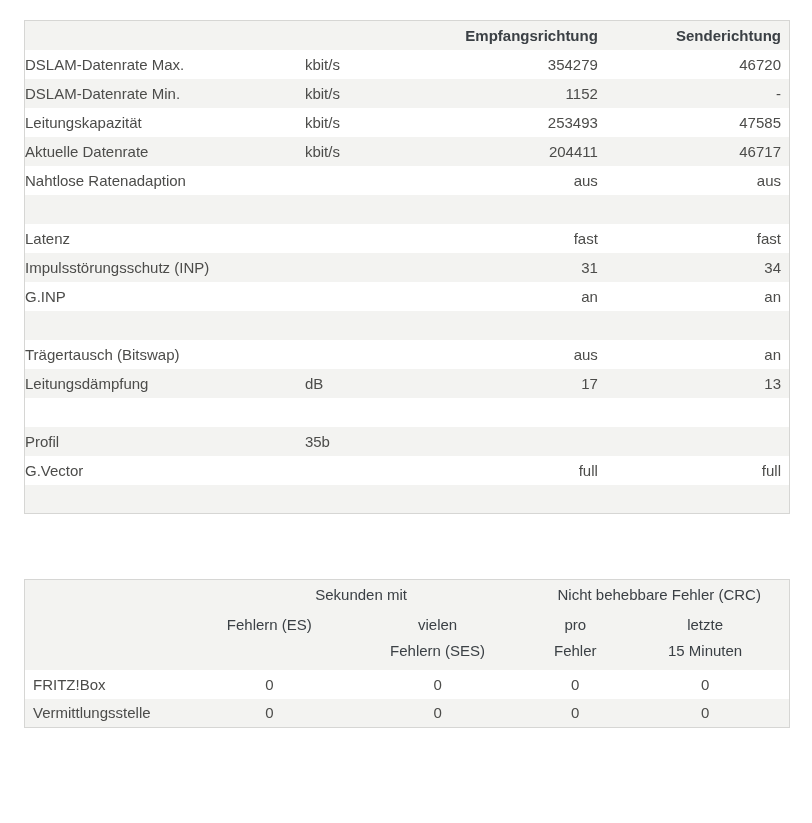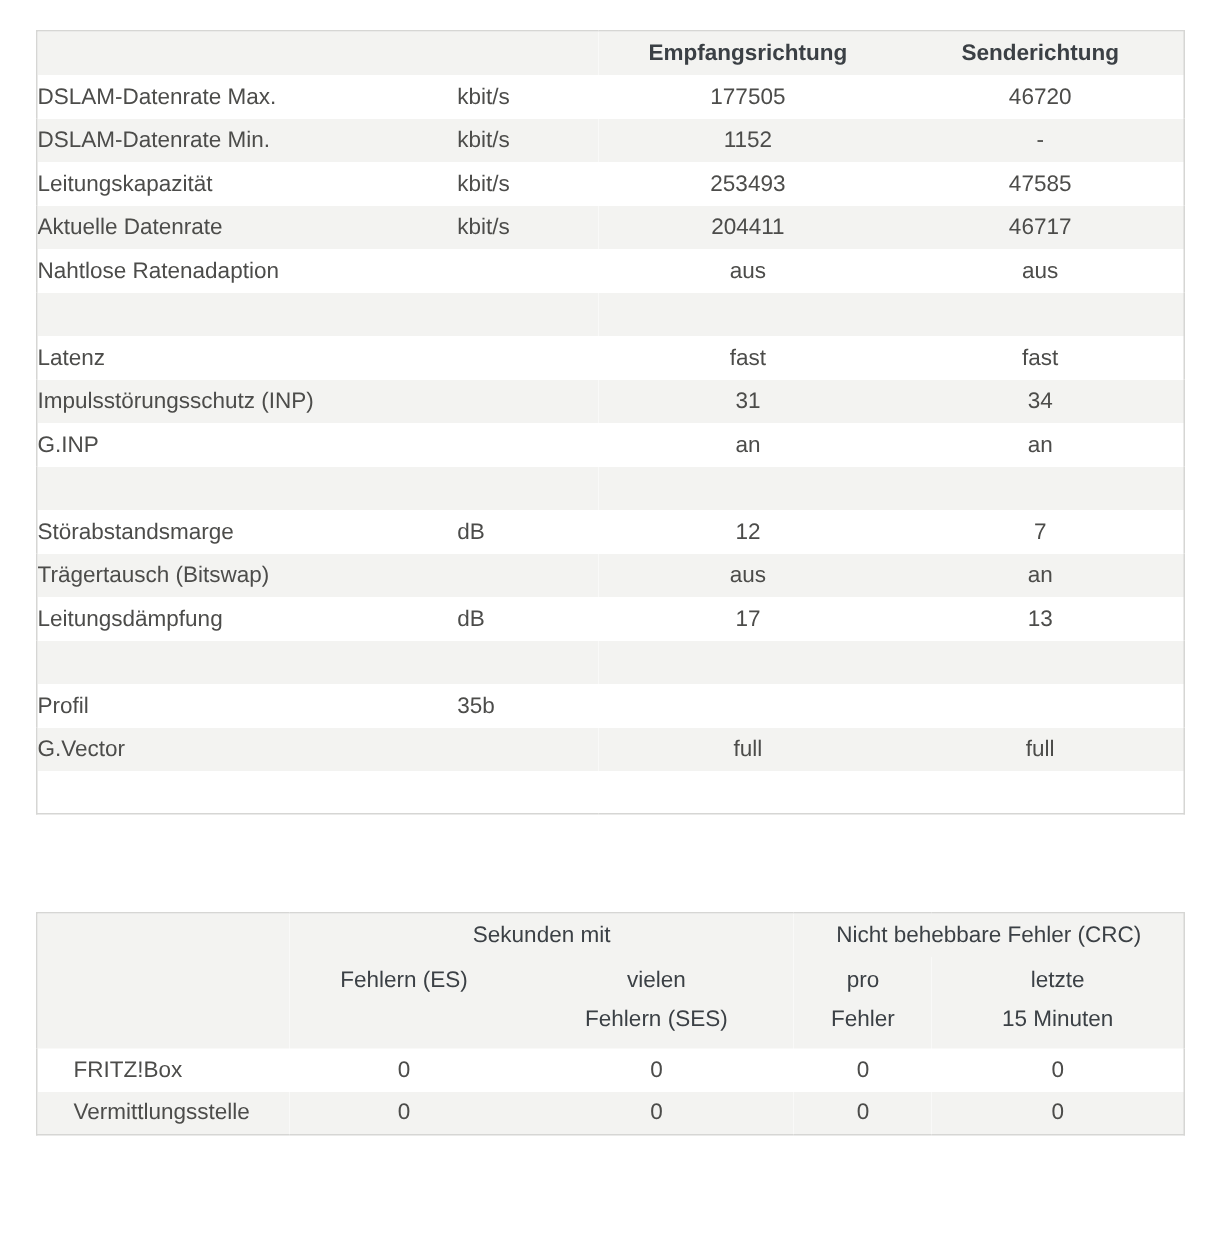--- a/index.html
+++ b/index.html
@@ -35,37 +35,37 @@
   }
   
   .dsl thead th{
     background:var(--stripe);
     font-weight:bold;
     color:var(--header_text);
   }
   .dsl tbody tr:nth-child(even){background:var(--stripe);}
   .dsl .c-label{text-align:left;padding-left:0;}
   .dsl .c-unit{text-align:left;padding-left:5px;margin-top:28px;}
-  .dsl .c-num{text-align:center;padding-right:8px;}
+  .dsl .c-num{text-align:right;padding-right:8px;}
   
   .err{margin-top:65px;}
   .err thead th{
     background:var(--stripe);
     font-weight:normal;
     color:var(--header_text);
     text-align:center;
   }
   .err thead tr.subhead th{
     height:61px;
     vertical-align:top;
     line-height:26px;
     padding-top:3px;
   }
   .err tbody tr:nth-child(even){background:var(--stripe);}
-  .err .c-label{text-align:left;padding-left:24px;}
+  .err .c-label{text-align:left;padding-left:8px;}
   .err .c-val{text-align:center;}
 </style>
 </head>
 <body>
 
 <div class="wrap">
 
   <table class="dsl">
     <colgroup>
       <col style="width:36%">
@@ -78,21 +78,21 @@
         <th class="c-label"></th>
         <th class="c-unit"></th>
         <th class="c-num">Empfangsrichtung</th>
         <th class="c-num">Senderichtung</th>
       </tr>
     </thead>
     <tbody>
       <tr>
           <td class="c-label">DSLAM-Datenrate Max.</td>
           <td class="c-unit">kbit/s</td>
-          <td class="c-num">177505</td>
+          <td class="c-num">354279</td>
           <td class="c-num">46720</td>
         </tr>
       <tr>
           <td class="c-label">DSLAM-Datenrate Min.</td>
           <td class="c-unit">kbit/s</td>
           <td class="c-num">1152</td>
           <td class="c-num">-</td>
         </tr>
       <tr>
           <td class="c-label">Leitungskapazität</td>
@@ -134,26 +134,20 @@
           <td class="c-label">G.INP</td>
           <td class="c-unit"></td>
           <td class="c-num">an</td>
           <td class="c-num">an</td>
         </tr>
       <tr>
           <td class="c-label"></td>
           <td class="c-unit"></td>
           <td class="c-num"></td>
           <td class="c-num"></td>
-        </tr>
-      <tr>
-          <td class="c-label">Störabstandsmarge</td>
-          <td class="c-unit">dB</td>
-          <td class="c-num">12</td>
-          <td class="c-num">7</td>
         </tr>
       <tr>
           <td class="c-label">Trägertausch (Bitswap)</td>
           <td class="c-unit"></td>
           <td class="c-num">aus</td>
           <td class="c-num">an</td>
         </tr>
       <tr>
           <td class="c-label">Leitungsdämpfung</td>
           <td class="c-unit">dB</td>

